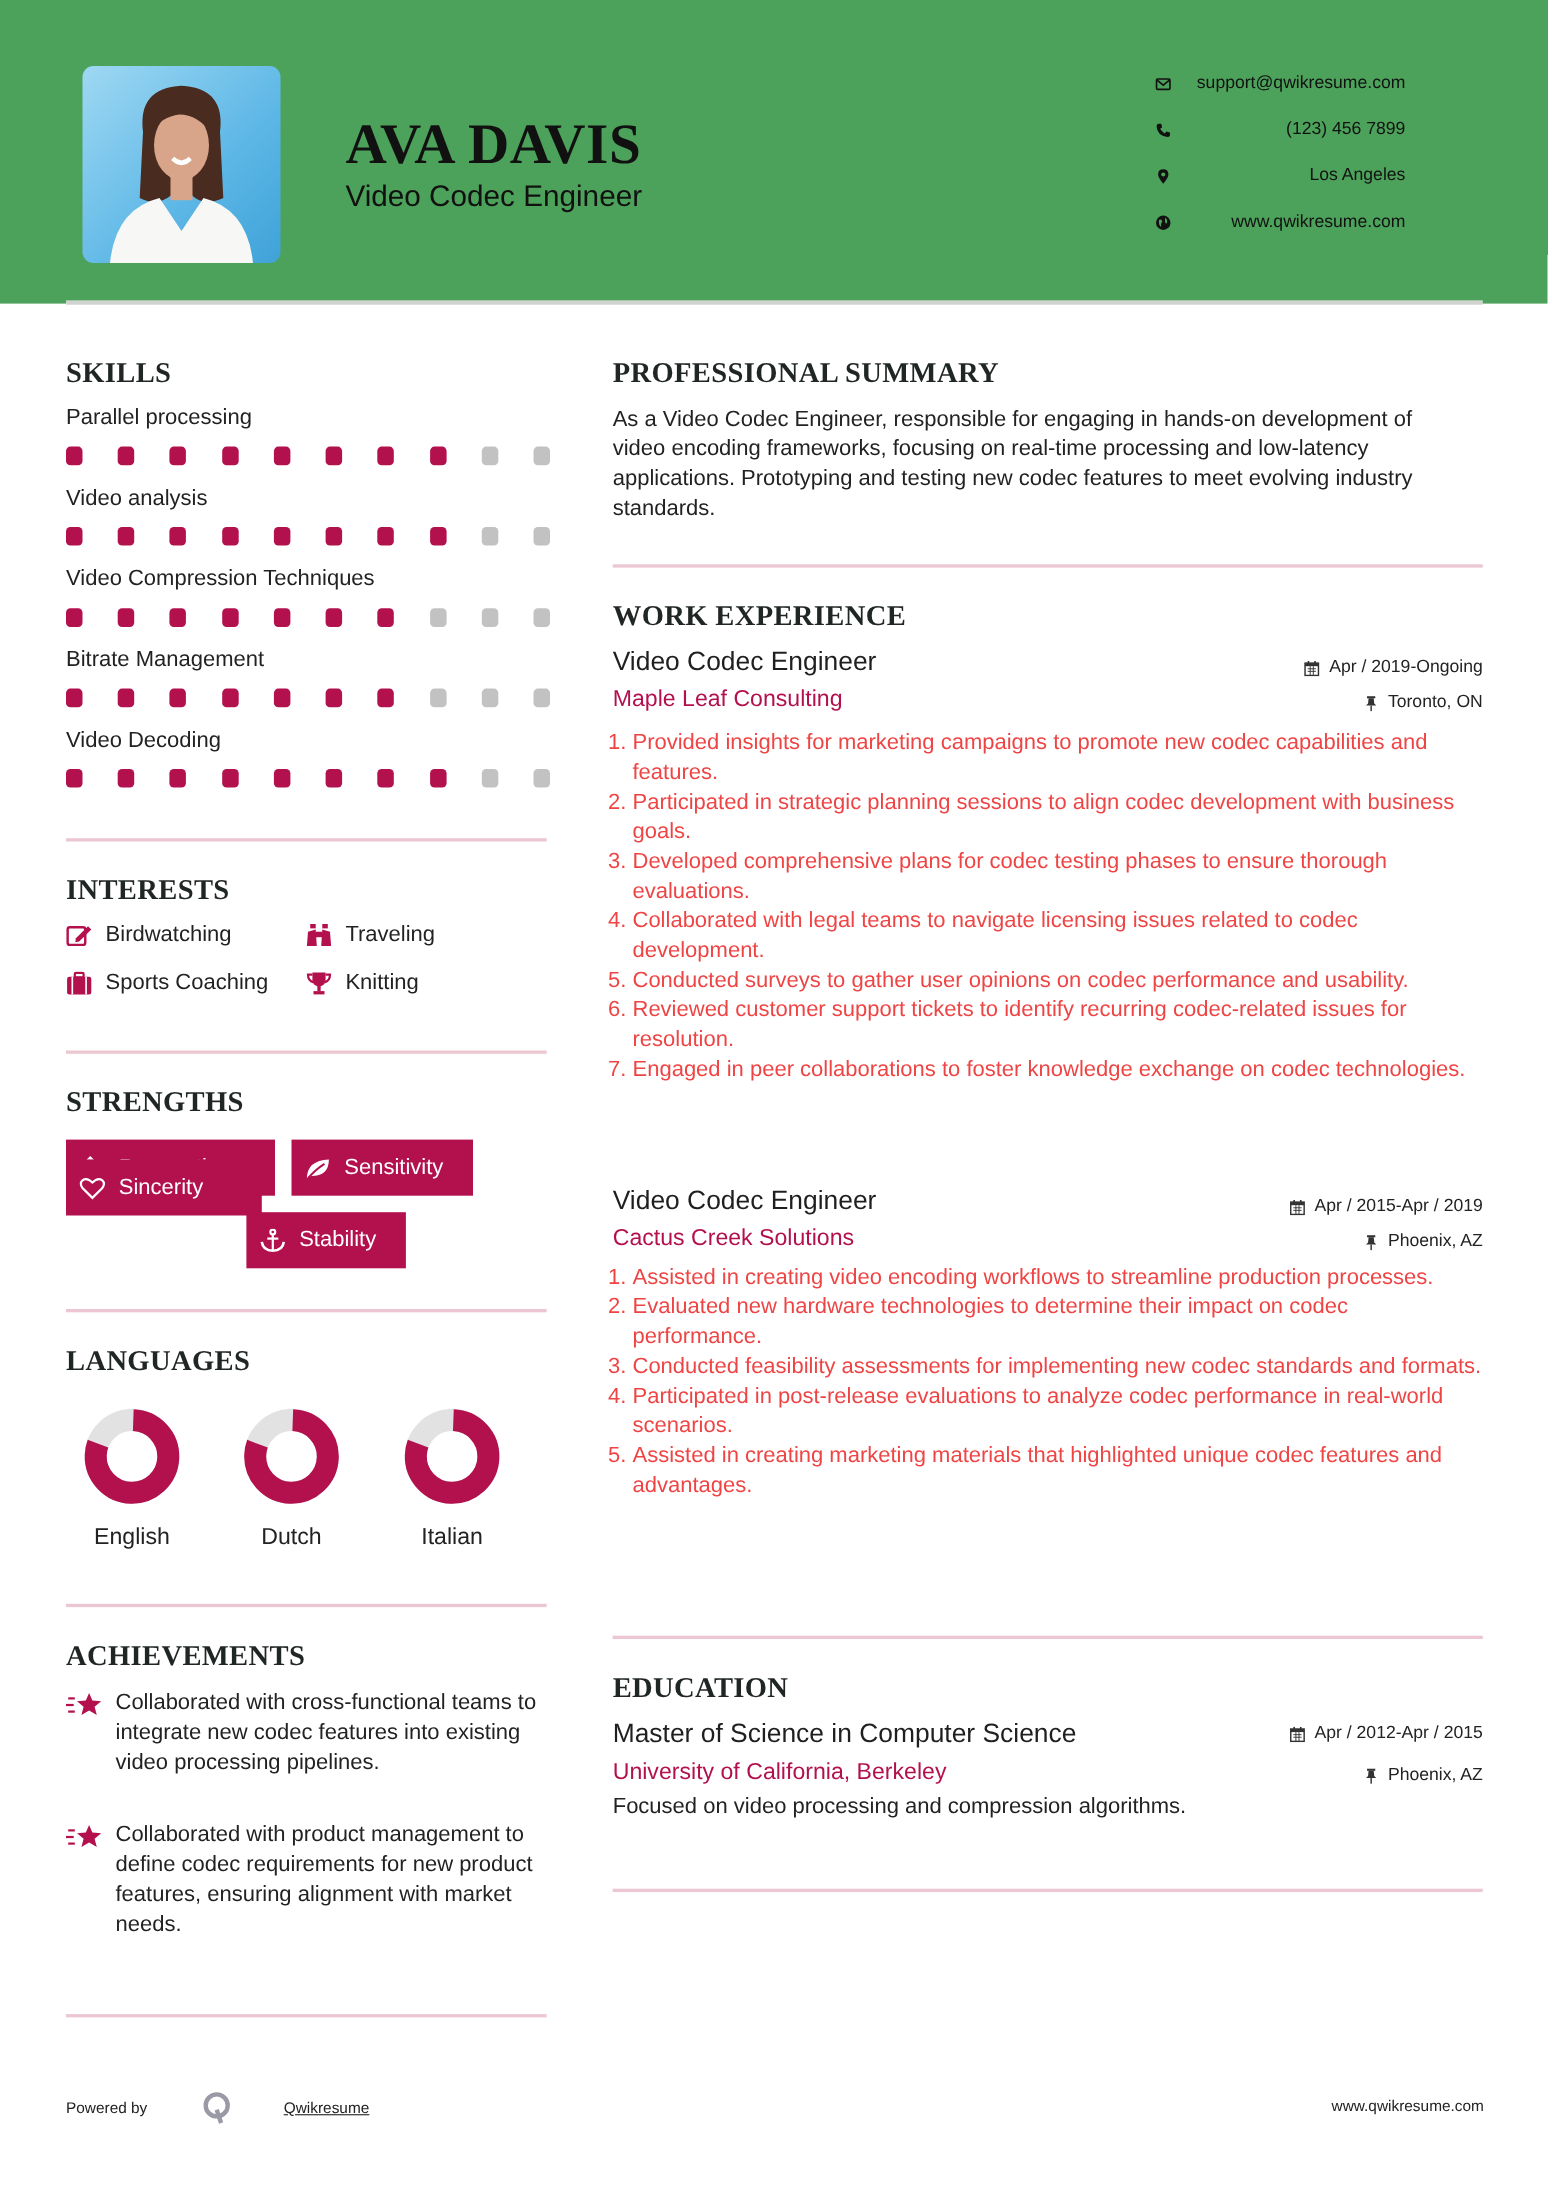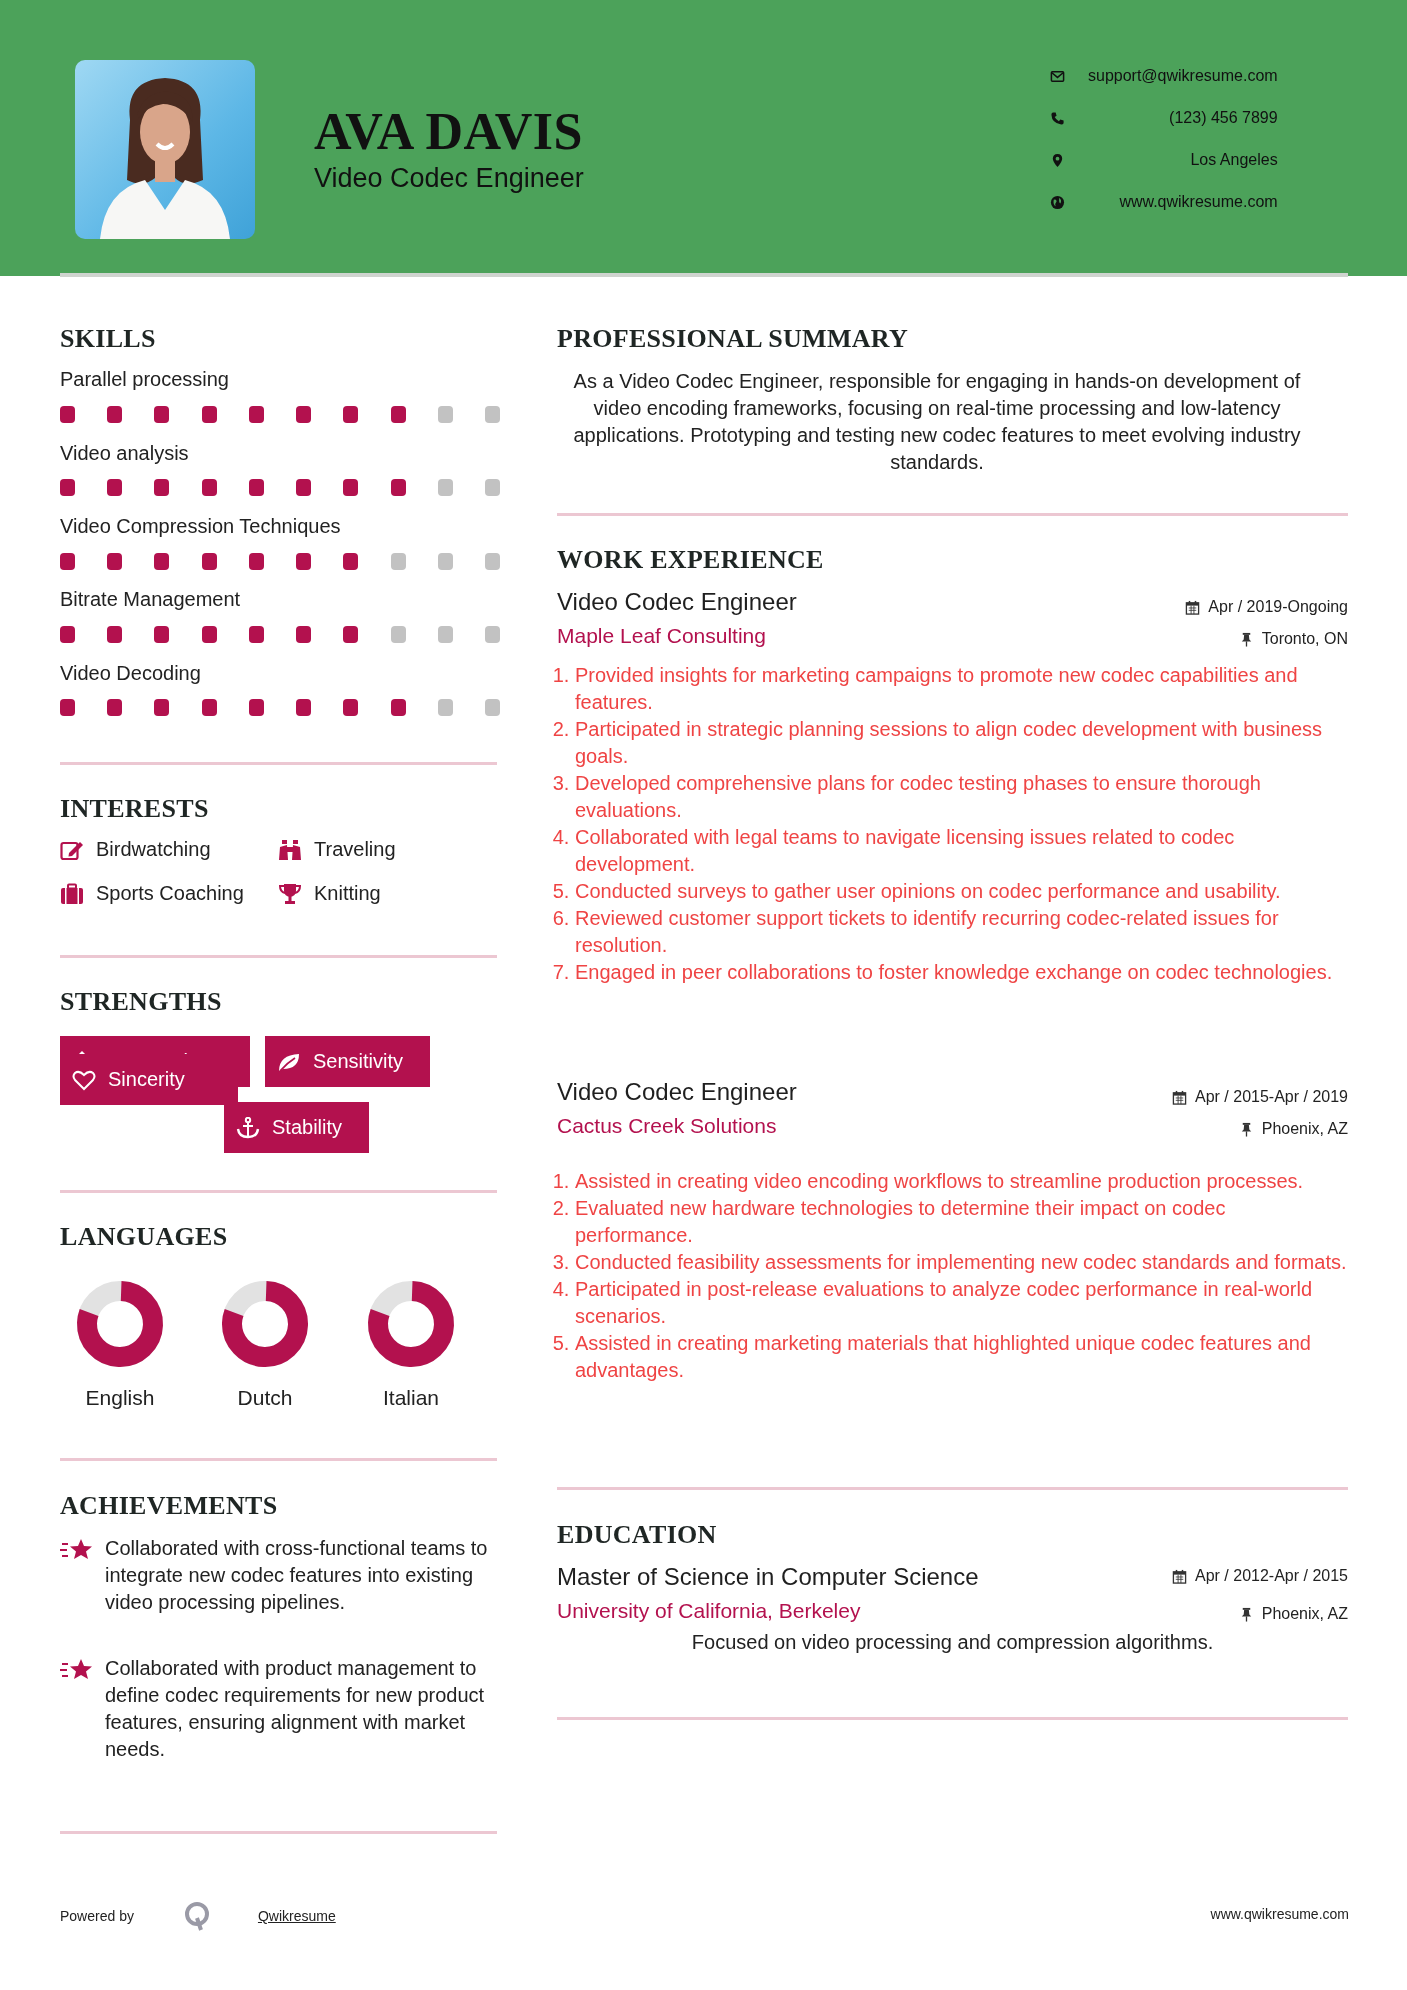--- a/index.html
+++ b/index.html
@@ -37,21 +37,21 @@
 
   .lang { position: absolute; top: 1280px; width: 110px; text-align: center; }
   .lang svg { width: 88px; height: 88px; display: block; margin: 0 auto; }
   .lang .lname { font-size: 21px; color: #222; margin-top: 18px; }
 
   .ach { position: absolute; left: 60px; width: 440px; display: flex; }
   .ach svg { width: 34px; height: 26px; flex: none; margin-top: 2px; }
   .ach .atxt { margin-left: 11px; font-size: 20px; line-height: 27px; color: #222; }
 
   .right-col { position: absolute; left: 557px; width: 791px; }
-  .summary { font-size: 20px; line-height: 27px; color: #222; text-align: center; }
+  .summary { font-size: 20px; line-height: 27px; color: #222; }
 
   .job-title { font-size: 24px; color: #1f1f1f; }
   .company { font-size: 21px; color: #b3114e; }
   .meta { position: absolute; right: 0; font-size: 16px; color: #222; display: flex; align-items: center; text-align: center; }
   .meta svg { width: 15px; height: 15px; margin-right: 8px; }
   ol.duties { font-size: 20px; line-height: 27px; color: #ef4444; padding-left: 18px; }
   ol.duties li { padding-left: 0; }
 
   .footer-left { position: absolute; left: 60px; top: 1900px; display: flex; align-items: center; font-size: 14px; color: #222; gap: 33px; }
   .footer-left .q { margin: 0 14px 0 16px; }
@@ -360,21 +360,21 @@
   </div>
   <div class="company" style="margin-top:8px">Cactus Creek Solutions</div>
   <div class="meta" style="top:42px">
     <svg viewBox="0 0 16 16">
         <rect x="4" y="1" width="8" height="2" fill="#333"></rect>
         <path d="M5.5 3 L10.5 3 L11 8 L13 10 L3 10 L5 8 Z" fill="#333"></path>
         <rect x="7.3" y="10" width="1.4" height="5.5" fill="#333"></rect>
       </svg>
     <span>Phoenix, AZ</span>
   </div>
-  <ol class="duties" style="margin-top:30px">
+  <ol class="duties" style="margin-top:10px">
     <li>Assisted in creating video encoding workflows to streamline production processes.</li>
     <li>Evaluated new hardware technologies to determine their impact on codec performance.</li>
     <li>Conducted feasibility assessments for implementing new codec standards and formats.</li>
     <li>Participated in post-release evaluations to analyze codec performance in real-world scenarios.</li>
     <li>Assisted in creating marketing materials that highlighted unique codec features and advantages.</li>
   </ol>
 </div>
 
 <div class="divider" style="left:557px; top:1487px; width:791px"></div>
 

